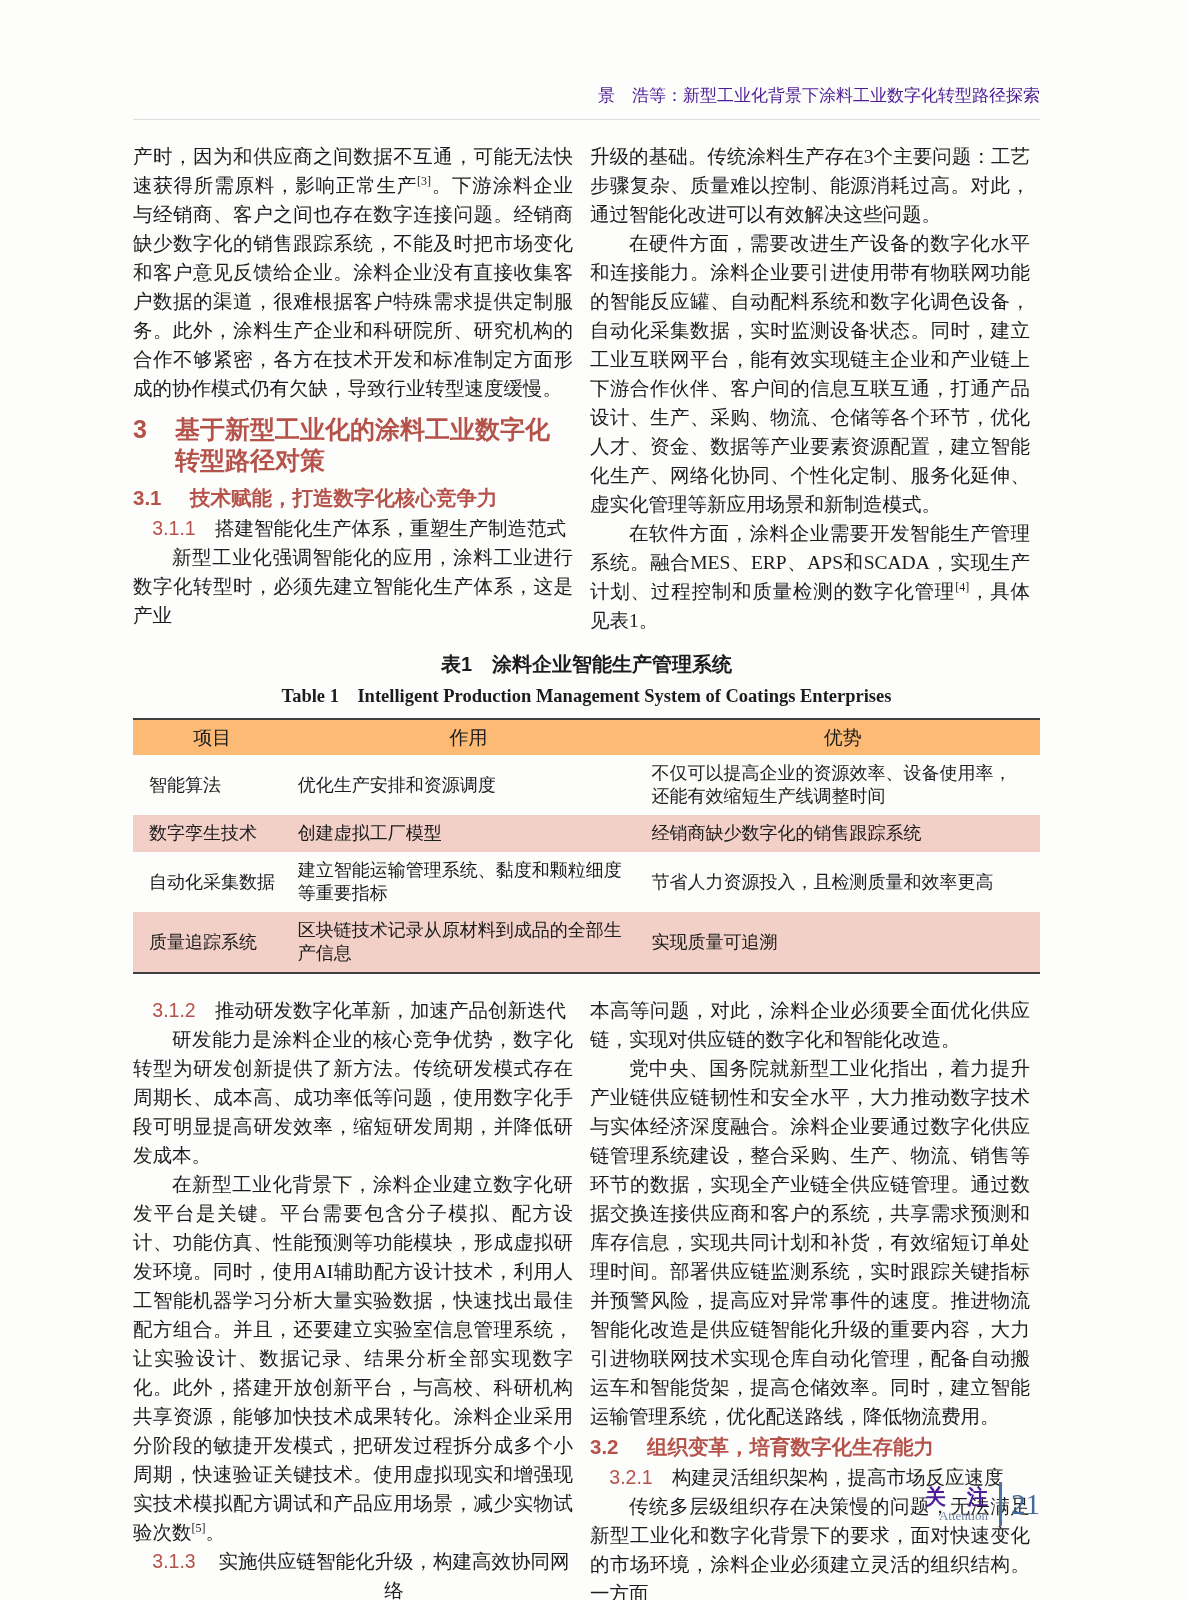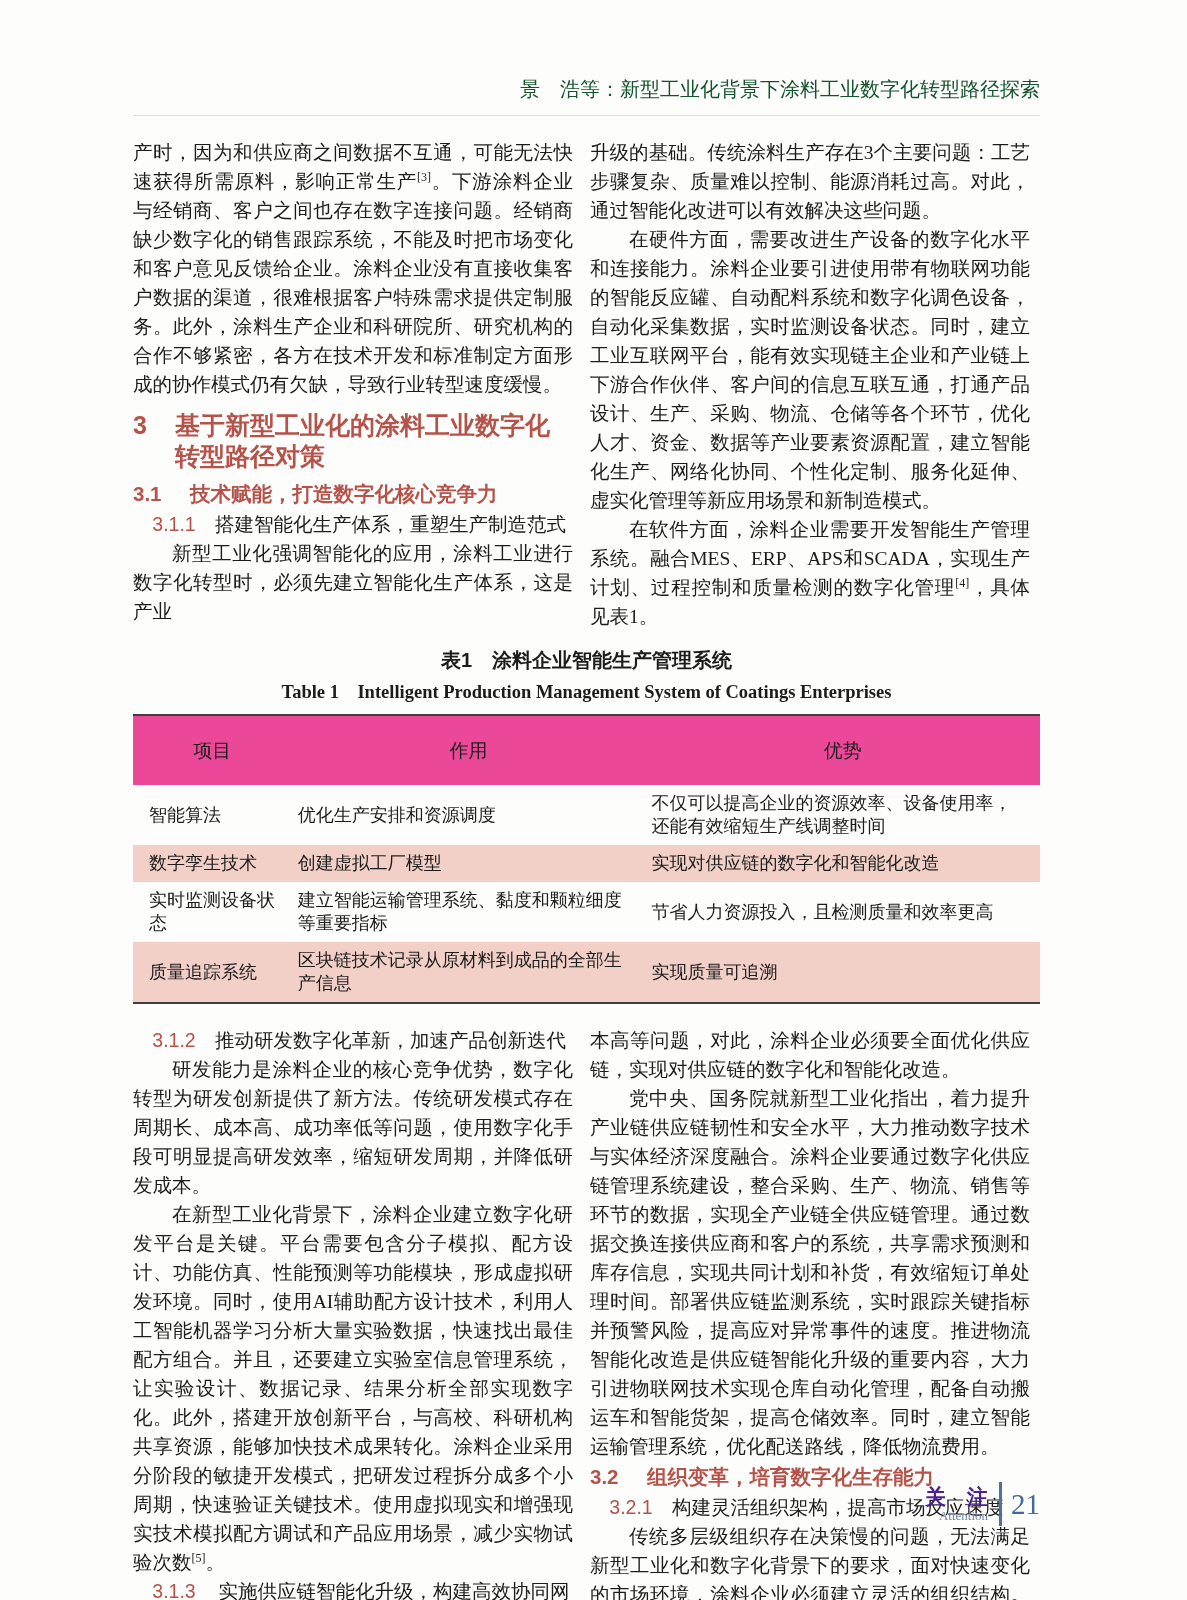--- a/index.html
+++ b/index.html
@@ -13,24 +13,25 @@
     position:relative;
     width:1187px; height:1600px;
     background:#fdfdfc;
     padding:76px 147px 0 133px;
     overflow:hidden;
   }
   
   .running-head {
     text-align:right;
     font-family:"Liberation Sans","DejaVu Sans",sans-serif;
-    font-size:20px;
-    color:#14532d;
+    font-size:17px;
+    color:#4c1d95;
     padding-bottom:12px;
     border-bottom:1px solid #dddfe1;
+    margin-top:8px;
   }
   
   .cols { display:flex; gap:17px; margin-top:22px; }
   .col { width:440px; font-size:19.5px; line-height:29px; text-align:justify; }
   .col p { text-align:justify; }
   p.indent { text-indent:2em; }
   sup { font-size:12px; line-height:0; }
 
   
   .h-sec {
@@ -84,25 +85,25 @@
     border-collapse:collapse;
     table-layout:fixed;
     border-top:2px solid #3f3f3f;
     border-bottom:2px solid #3f3f3f;
     font-size:18px; line-height:23px;
   }
   table.prod col.c1 { width:17.5%; }
   table.prod col.c2 { width:39%; }
   table.prod col.c3 { width:43.5%; }
   table.prod th {
-    background:#ec4899;
+    background:#fdba74;
     font-weight:normal;
     font-size:19px;
     text-align:center;
-    padding:23px 4px;
+    padding:6px 4px;
   }
   table.prod td { padding:7px 12px 7px 6px; vertical-align:middle; text-align:left; }
   table.prod td:first-child { padding-left:16px; }
   table.prod tbody tr:nth-child(even) td { background:#f2d0c8; }
 
   
   .footer {
     position:absolute;
     right:147px; top:1482px;
     display:flex; align-items:center;
@@ -173,24 +174,24 @@
       </thead>
       <tbody>
         <tr>
           <td>智能算法</td>
           <td>优化生产安排和资源调度</td>
           <td>不仅可以提高企业的资源效率、设备使用率，还能有效缩短生产线调整时间</td>
         </tr>
         <tr>
           <td>数字孪生技术</td>
           <td>创建虚拟工厂模型</td>
-          <td>实现对供应链的数字化和智能化改造</td>
-        </tr>
-        <tr>
-          <td>实时监测设备状态</td>
+          <td>经销商缺少数字化的销售跟踪系统</td>
+        </tr>
+        <tr>
+          <td>自动化采集数据</td>
           <td>建立智能运输管理系统、黏度和颗粒细度等重要指标</td>
           <td>节省人力资源投入，且检测质量和效率更高</td>
         </tr>
         <tr>
           <td>质量追踪系统</td>
           <td>区块链技术记录从原材料到成品的全部生产信息</td>
           <td>实现质量可追溯</td>
         </tr>
       </tbody>
     </table>

